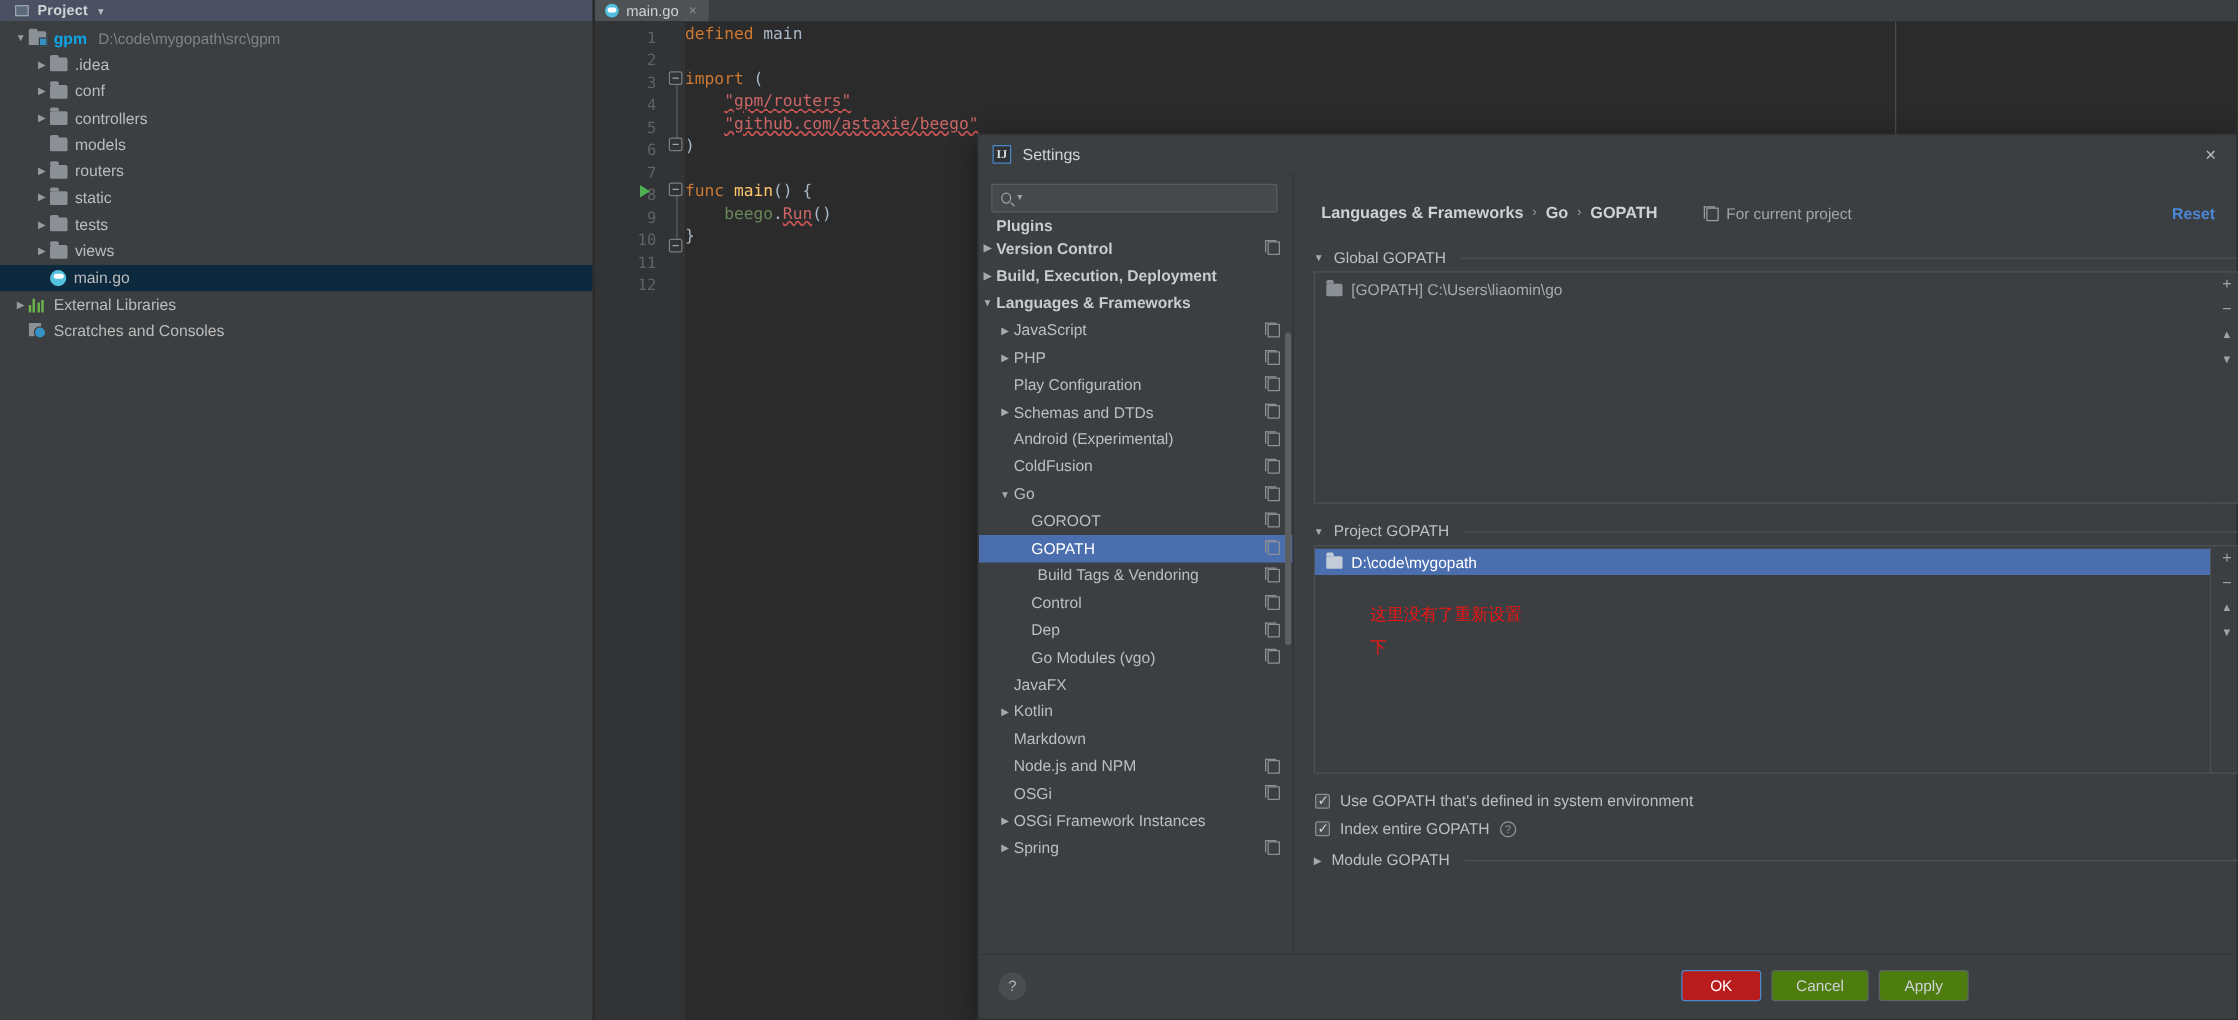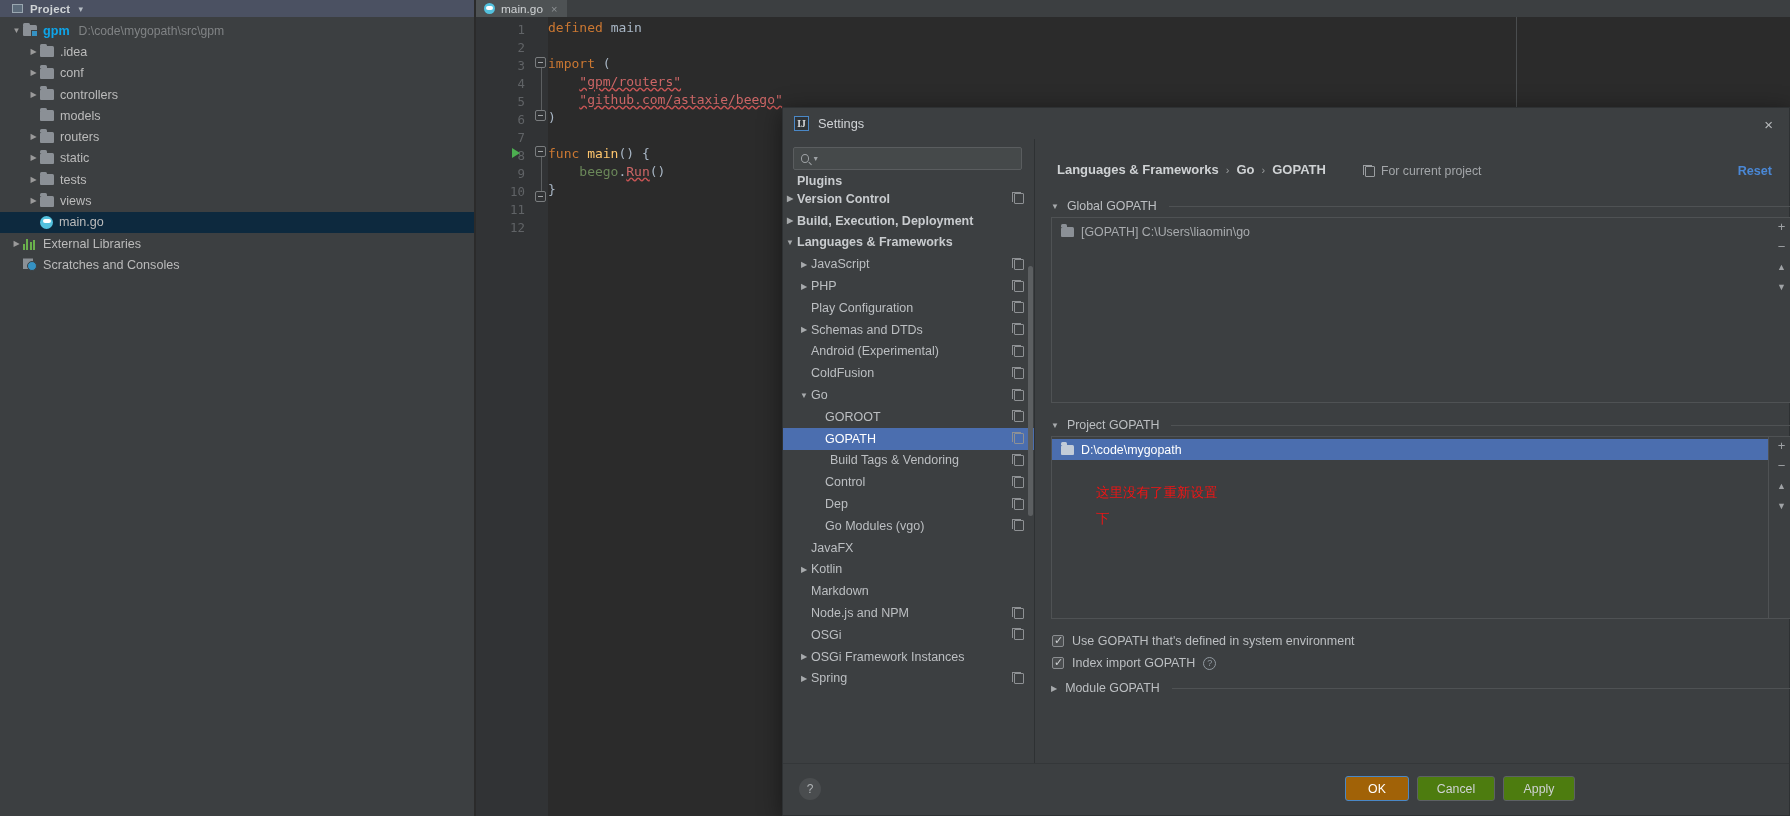--- a/index.html
+++ b/index.html
@@ -256,21 +256,21 @@
   .help-round {
     position:absolute; left:16px; top:14px; width:22px;height:22px;border-radius:50%;
     background:#4a4d4f; display:flex;align-items:center;justify-content:center;
     color:#adb1b4; font-size:12px;
   }
   .btn {
     position:absolute; top:12px; height:25px; border:1px solid #5d6164; border-radius:3px;
     background:#4d7c0f; color:#cfd2d4; font-size:12.3px;
     display:flex; align-items:center; justify-content:center;
   }
-  .btn.primary { background:#a16207; border-color:#4a88c7; color:#ffffff; }
+  .btn.primary { background:#b91c1c; border-color:#4a88c7; color:#ffffff; }
   .watermark {
     position:absolute; left:530px; top:14px; color:#b9bcbe; font-size:17px; opacity:.55;
     white-space:nowrap; pointer-events:none;
   }
 </style>
 </head>
 <body>
 
 <div id="root">
 
@@ -608,21 +608,21 @@
           <span class="sb up">▲</span>
           <span class="sb down">▼</span>
         </div>
 
         <div class="chk-row" style="left:17px; top:495px;">
           <span class="chk"></span>
           <span>Use GOPATH that's defined in system environment</span>
         </div>
         <div class="chk-row" style="left:17px; top:517px;">
           <span class="chk"></span>
-          <span>Index import GOPATH</span>
+          <span>Index entire GOPATH</span>
           <span class="help-ic">?</span>
         </div>
 
         <div class="sec-header" style="top:542px;">
           <span class="sec-tri">▶</span>
           <span>Module GOPATH</span>
           <span class="sec-rule"></span>
         </div>
 
       </div>

